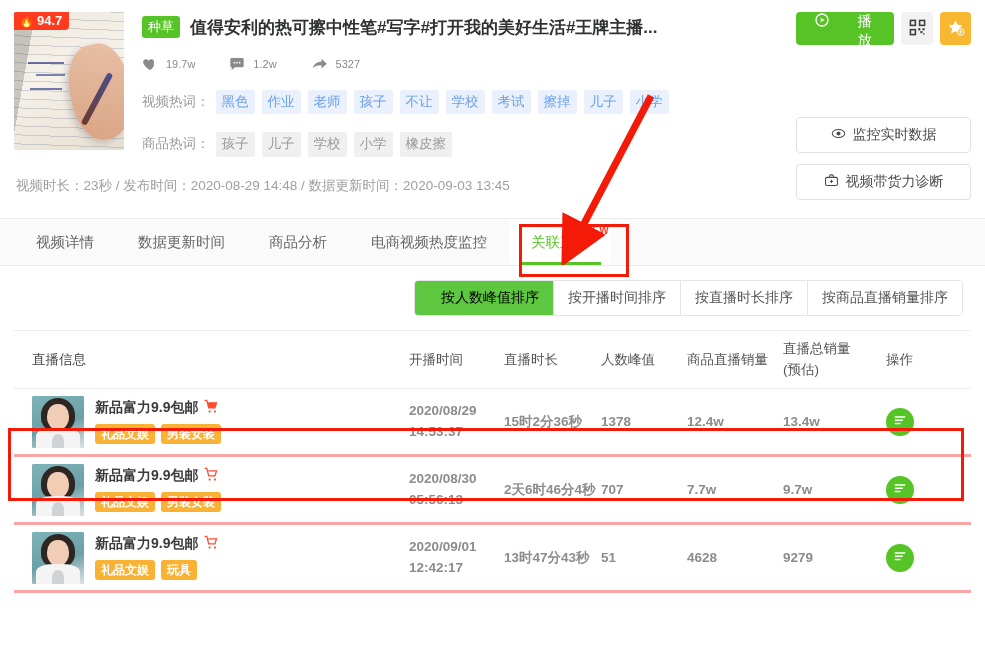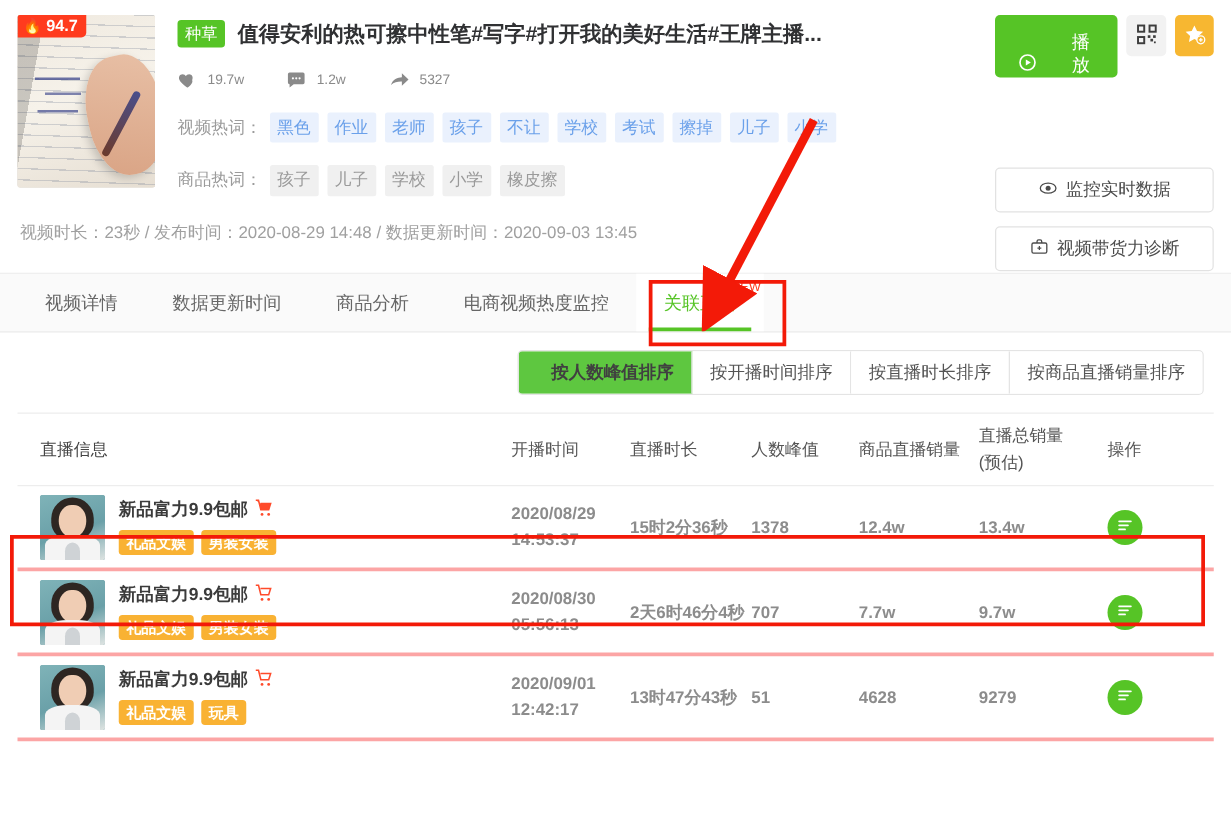--- a/index.html
+++ b/index.html
@@ -105,22 +105,22 @@
     padding-left: 2px;
   }
 
   .head-right {
     position: absolute; right: 14px; top: 12px;
     width: 175px;
   }
   .btn-row { display: flex; gap: 7px; justify-content: flex-end; }
   .play-btn {
     background: #56c426; color: #fff; border: none;
-    height: 50px; padding: 0 18px; border-radius: 4px;
-    font-size: 14.5px; display: flex; align-items: flex-end; gap: 23px;
+    height: 33px; padding: 0 18px; border-radius: 4px;
+    font-size: 14.5px; display: flex; align-items: flex-start; gap: 23px;
     cursor: pointer; font-family: inherit;
   }
   .sq-btn {
     width: 33px; height: 33px; border-radius: 4px;
     display: flex; align-items: center; justify-content: center;
     cursor: pointer; border: none;
   }
   .sq-btn.qr { background: #f2f2f2; color: #444; }
   .sq-btn.star { background: #f7b731; color: #fff; }
 
@@ -145,34 +145,34 @@
     font-size: 14.5px; color: #666; cursor: pointer;
     white-space: nowrap;
   }
   .tab.active { color: #56c426; background: #fff; }
   .tab.active::after {
     content: ""; position: absolute; left: 10px; right: 10px; bottom: 0;
     height: 3px; background: #56c426;
   }
   .new-badge {
     position: absolute; top: 6px; right: 2px;
-    color: #ff3b1e; font-size: 10px; font-weight: normal; letter-spacing: .3px; margin-left: 30px;
+    color: #ff3b1e; font-size: 10px; font-weight: bold; letter-spacing: .3px; margin-left: 30px;
   }
 
   
   .sortbar { display: flex; justify-content: flex-end; padding: 14px 22px 0 0; }
   .sort-group { display: flex; border: 1px solid #e4e4e4; border-radius: 4px; overflow: hidden; background:#fff; }
   .sort-btn {
     padding: 0 14px; height: 34px; display: flex; align-items: center;
     font-size: 14px; color: #555; background: #fff; cursor: pointer;
     border-right: 1px solid #e4e4e4; white-space: nowrap; font-family: inherit;
     border-top:none;border-bottom:none;border-left:none;
   }
   .sort-btn:last-child { border-right: none; }
-  .sort-btn.active { background: #5ec740; color: #404040; font-weight: bold; padding-left: 26px; }
+  .sort-btn.active { background: #5ec740; color: #000000; font-weight: normal; padding-left: 26px; }
 
   
   .table { margin: 14px 14px 0 14px; border-top: 1px solid #ededed; }
   .trow { display: flex; align-items: center; font-size: 13.5px; color: #8c8c8c; }
   .thead { height: 58px; color: #555; font-size: 13.5px; border-bottom: 1px solid #ededed; }
   .trow.body { height: 68px; border-bottom: 3px solid #fca5a5; position: relative; font-weight: bold; }
 
   .c-info { flex: 0 0 395px; display: flex; align-items: center; gap: 11px; padding-left: 18px; }
   .c-time { flex: 0 0 95px; }
   .c-dur  { flex: 0 0 97px; }

